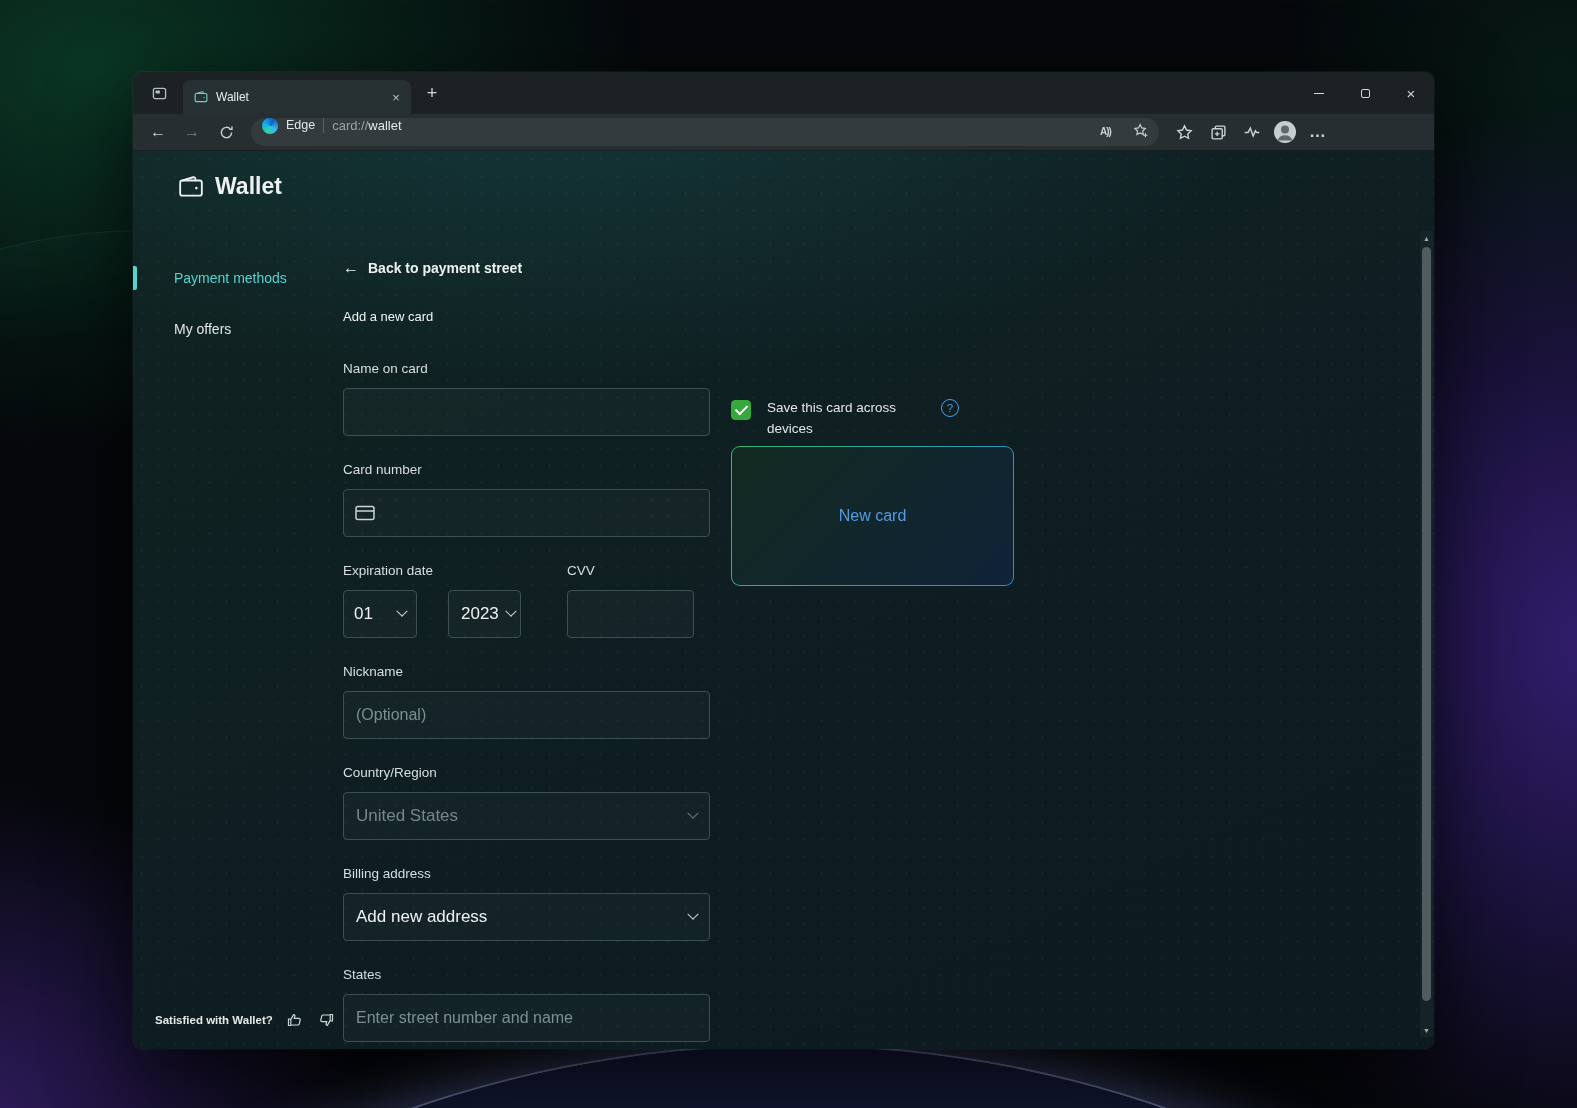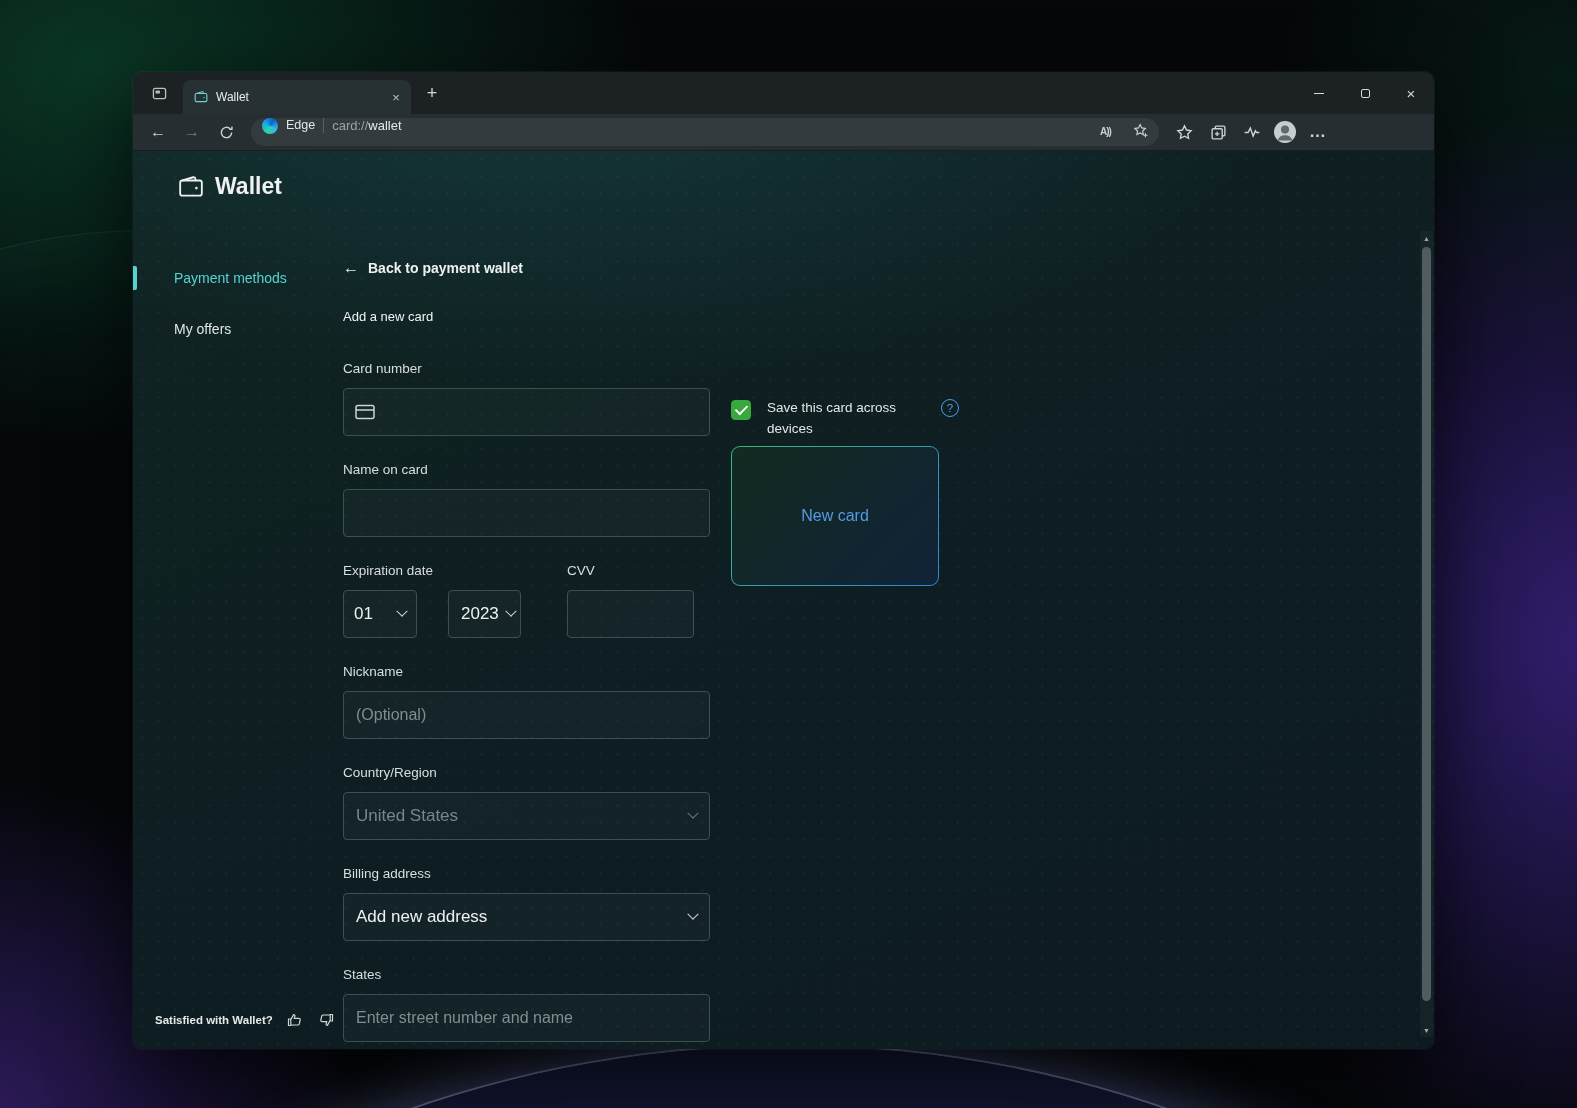--- a/index.html
+++ b/index.html
@@ -127,21 +127,21 @@
     border:1px solid #5a6a6d; display:grid; place-items:center; cursor:pointer; background:transparent; }
   .checkbox.checked { background:var(--checkbox-green,#37a93c); border-color:var(--checkbox-green,#37a93c); }
   .checkbox.checked::after { content:""; width:5px; height:10px;
     border-right:2px solid #fff; border-bottom:2px solid #fff;
     transform:rotate(45deg) translate(-1px,-1px); }
   .save-label { font-size:13.5px; color:#e3e7e7; width:140px; line-height:1.55; }
   .help { position:absolute; left:210px; top:1px; width:18px; height:18px; border-radius:50%;
     border:1.5px solid #4ba0e8; color:#4ba0e8; font-size:11.5px; display:grid;
     place-items:center; cursor:pointer; background:none; }
 
-  .card-preview { margin-top:6px; width:208px; height:140px; border-radius:9px; padding:1px;
+  .card-preview { margin-top:6px; width:283px; height:140px; border-radius:9px; padding:1px;
     background:linear-gradient(135deg, #38b876, #2f86d8); }
   .card-preview-inner { width:100%; height:100%; border-radius:8px;
     background:linear-gradient(135deg, #122a20 0%, #102338 100%);
     display:grid; place-items:center; }
   .card-preview-label { color:var(--link-blue,#559be0); font-size:16px; }
 
   
   .feedback { position:absolute; left:22px; bottom:20px; display:flex; align-items:center;
     gap:13px; color:#e6e9e9; }
   .feedback .flabel { font-size:11.5px; font-weight:700; }
@@ -274,41 +274,41 @@
       </div>
       <div class="side-item">
         <span>My offers</span>
       </div>
     </nav>
 
     <div class="main">
 
       <div class="back-link">
         <span class="back-arrow">←</span>
-        <span>Back to payment wallet</span>
+        <span>Back to payment street</span>
       </div>
 
       <div class="form-title">Add a new card</div>
+
+      <div class="group">
+        <span class="flabel">Name on card</span>
+        <input class="control" type="text" style="">
+      </div>
 
       <div class="group">
         <span class="flabel">Card number</span>
         <div class="card-input-wrap">
           <span class="card-icon">
             <svg width="20" height="16" viewBox="0 0 20 16" fill="none" stroke="currentColor" stroke-width="1.5">
               <rect x="1" y="1.5" width="18" height="13" rx="2"></rect>
               <path d="M1 6h18"></path>
             </svg>
           </span>
           <input class="control" type="text" style="">
         </div>
-      </div>
-
-      <div class="group">
-        <span class="flabel">Name on card</span>
-        <input class="control" type="text" style="">
       </div>
 
       <div class="group exp-cvv-row">
         <div>
           <span class="flabel">Expiration date</span>
           <div class="exp-selects">
             <div class="control select sel-month">
               <span>01</span>
               <span class="chev"></span>
             </div>

